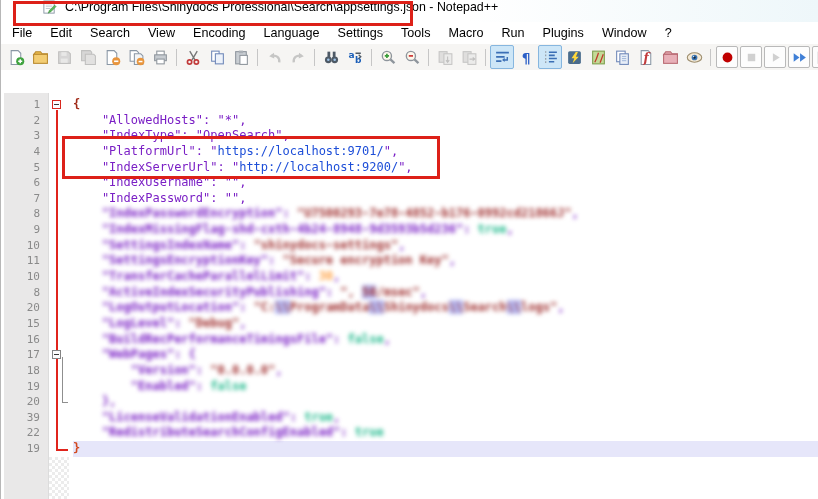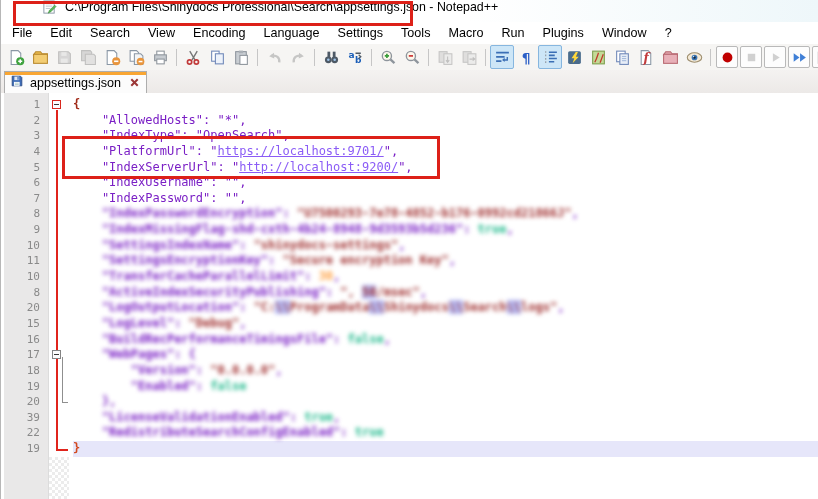--- a/index.html
+++ b/index.html
@@ -50,21 +50,21 @@
              border-left:2px solid #e0241c;border-bottom:2px solid #e0241c;}
   .fold-line-nested{position:absolute;left:13px;top:264px;width:5px;height:45px;
              border-left:1px solid #8f8f8f;border-bottom:1px solid #8f8f8f;}
   .text-col{flex:1;position:relative;padding:4px 0 0 4px;overflow:hidden;
             font-family:"DejaVu Sans Mono","Liberation Mono",monospace;font-size:12px;}
   .code-line{height:15.65px;line-height:15.65px;white-space:pre;}
   .code-line.caret{background:#e6e6fa;}
   .blurwrap{filter:blur(2.3px);font-weight:bold;}
   .tk-key{color:#7a1fc5;}
   .tk-punct{color:#7a1fc5;}
-  .tk-url{color:#8b5cf6;text-decoration:underline;}
+  .tk-url{color:#1d4ed8;}
   .tk-brace{color:#a02a18;font-weight:bold;}
   .tk-brace2{color:#d2491e;font-weight:bold;}
   .tk-bool{color:#1fb98c;}
   .tk-num{color:#ffa143;}
   .tk-dstr{color:#a03030;}
   .hl{background:#b4baf5;}
   
   .annot{position:absolute;border:3px solid #dd2018;pointer-events:none;z-index:9;}
   #annot-title{left:12px;top:1px;width:394px;height:19px;}
   #annot-url{left:61px;top:136px;width:372px;height:37px;}
@@ -378,40 +378,20 @@
         <span>
           <svg width="17" height="17" viewBox="0 0 16 16">
             <rect x="3" y="3" width="10.5" height="10.5" fill="#c9ced3" stroke="#8e959c"></rect>
             <path d="M5.5 3v3.5h5.5V3" fill="#fff" stroke="#8e959c"></path>
             <rect x="5" y="9.5" width="6.5" height="4" fill="#fff" stroke="#8e959c"></rect>
           </svg>
         </span>
       </span>
     </div>
 
-  <div class="tabbar">
-    <div class="tab">
-      <span class="tab-accent"></span>
-      <span>
-        <svg width="14" height="14" viewBox="0 0 16 16">
-          <path d="M2.5 2.5h9.5l1.5 1.5v9.5h-11z" fill="#3d6bb5" stroke="#2a4c86"></path>
-          <rect x="5" y="3" width="5.5" height="4" fill="#dce6f5"></rect>
-          <rect x="8.5" y="3.4" width="1.4" height="3.2" fill="#3d6bb5"></rect>
-          <rect x="4.5" y="9" width="6.5" height="4.5" fill="#fff"></rect>
-          <path d="M5.5 10.5h4.5M5.5 12h4.5" stroke="#9bb" stroke-width=".8"></path>
-        </svg>
-      </span>
-      <span class="tab-label">appsettings.json</span>
-      <span>
-        <svg width="11" height="11" viewBox="0 0 12 12">
-          <path d="M2.5 2.5l7 7M9.5 2.5l-7 7" stroke="#9b3636" stroke-width="2.2"></path>
-        </svg>
-      </span>
-    </div>
-  </div>
 
   <div class="editor">
     <div class="gutter-left"></div>
     <div class="num-col" id="numCol">
         <div class="num-row">1</div>
         <div class="num-row">2</div>
         <div class="num-row">3</div>
         <div class="num-row">4</div>
         <div class="num-row">5</div>
         <div class="num-row">6</div>

